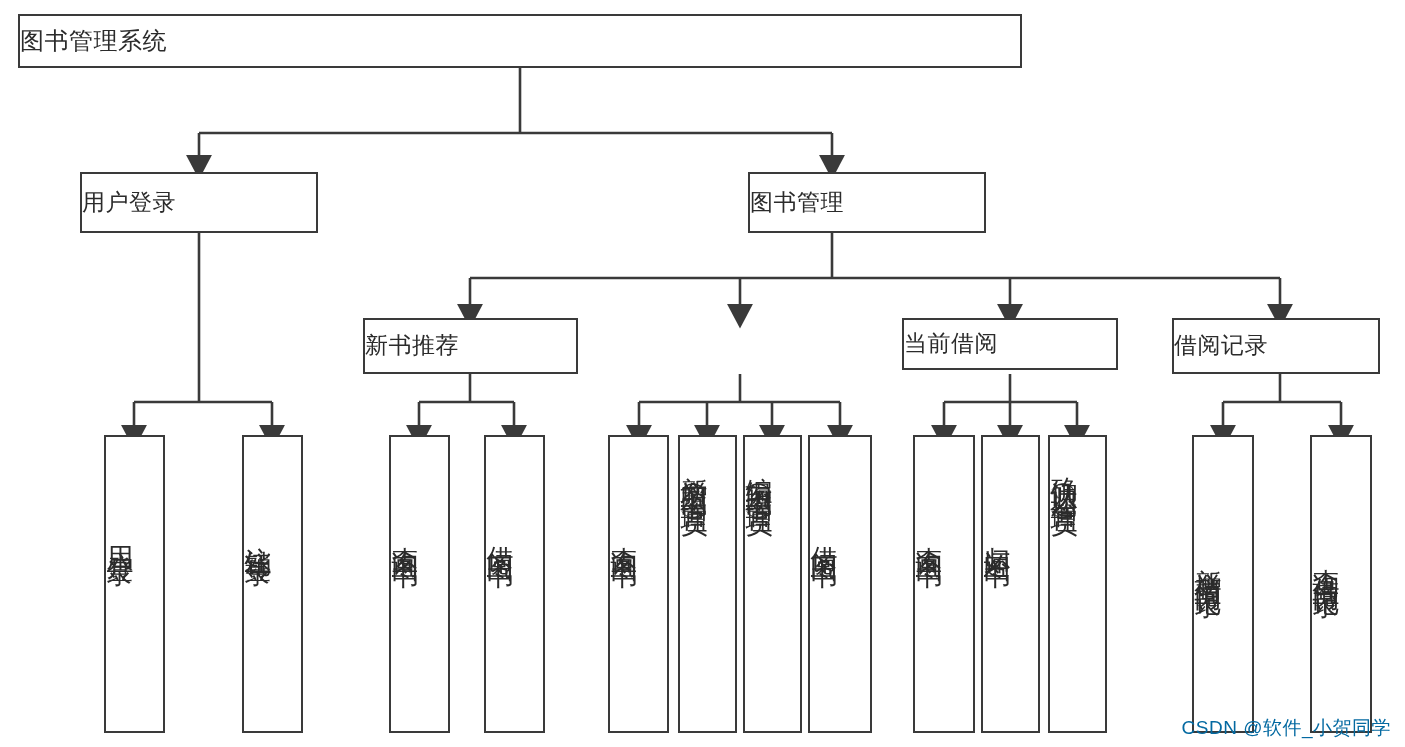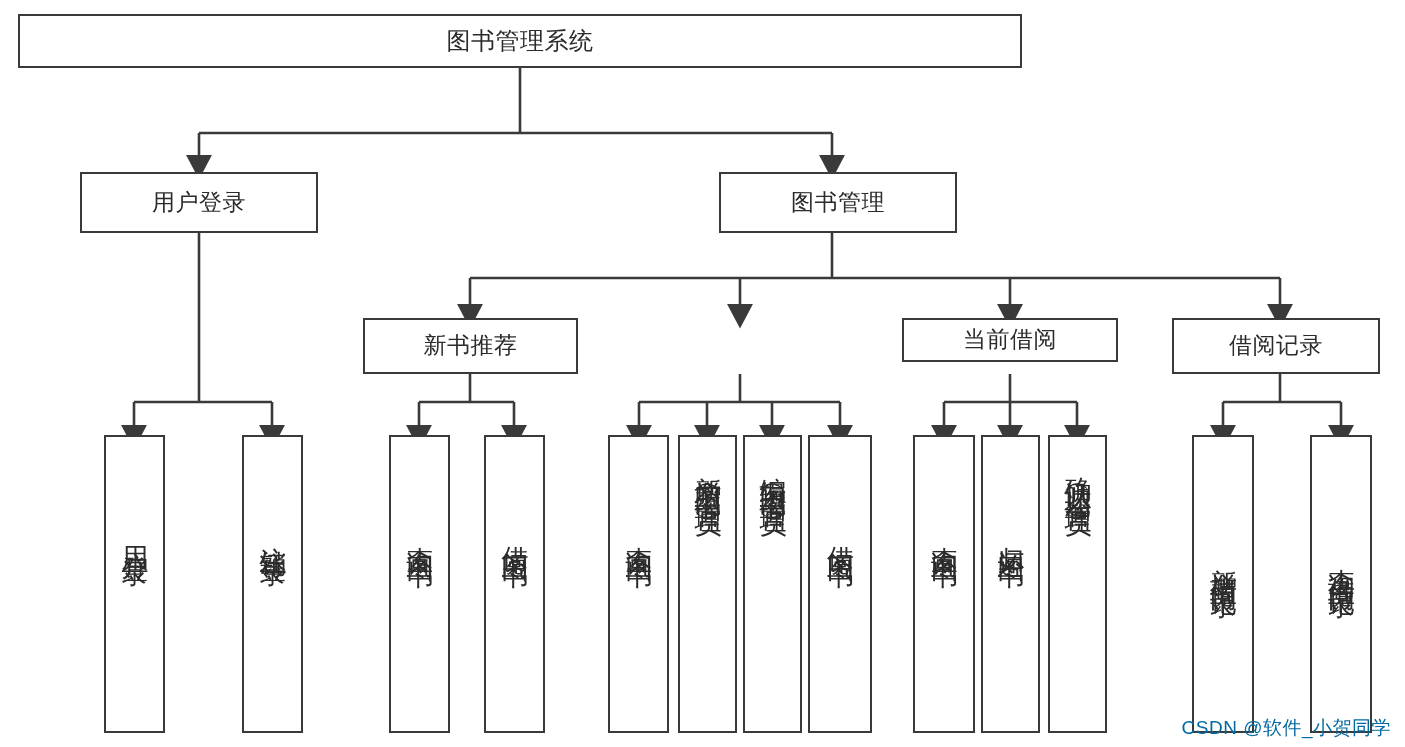--- a/index.html
+++ b/index.html
@@ -26,21 +26,21 @@
     height: 747px;
     pointer-events: none;
   }
   .node {
     position: absolute;
     box-sizing: border-box;
     border: 2.4px solid #3a3a3a;
     background: #ffffff;
     display: flex;
     align-items: center;
-    justify-content: center;
+    justify-content: flex-start;
     color: #2b2b2b;
     z-index: 2;
   }
   .node .lbl {
     display: block;
     text-align: center;
     line-height: 1.18;
     white-space: nowrap;
   }
   
@@ -141,30 +141,30 @@
   </svg>
 
   <div class="node h root" style="left:18px;top:14px;width:1004px;height:54px;">
     <span class="lbl">图书管理系统</span>
   </div>
 
   <div class="node h" style="left:80px;top:172px;width:238px;height:61px;">
     <span class="lbl">用户登录</span>
   </div>
 
-  <div class="node h" style="left:719px;top:172px;width:238px;height:61px;">
+  <div class="node h" style="left:748px;top:172px;width:238px;height:61px;">
     <span class="lbl">图书管理</span>
   </div>
 
   <div class="node h" style="left:363px;top:318px;width:215px;height:56px;">
     <span class="lbl">新书推荐</span>
   </div>
 
 
-  <div class="node h" style="left:902px;top:318px;width:216px;height:44px;">
+  <div class="node h" style="left:902px;top:318px;width:216px;height:52px;">
     <span class="lbl">当前借阅</span>
   </div>
 
   <div class="node h" style="left:1172px;top:318px;width:208px;height:56px;">
     <span class="lbl">借阅记录</span>
   </div>
 
   <div class="node v mid" style="left:104px;top:435px;width:61px;height:298px;">
     <span class="lbl">用户登录</span>
   </div>

